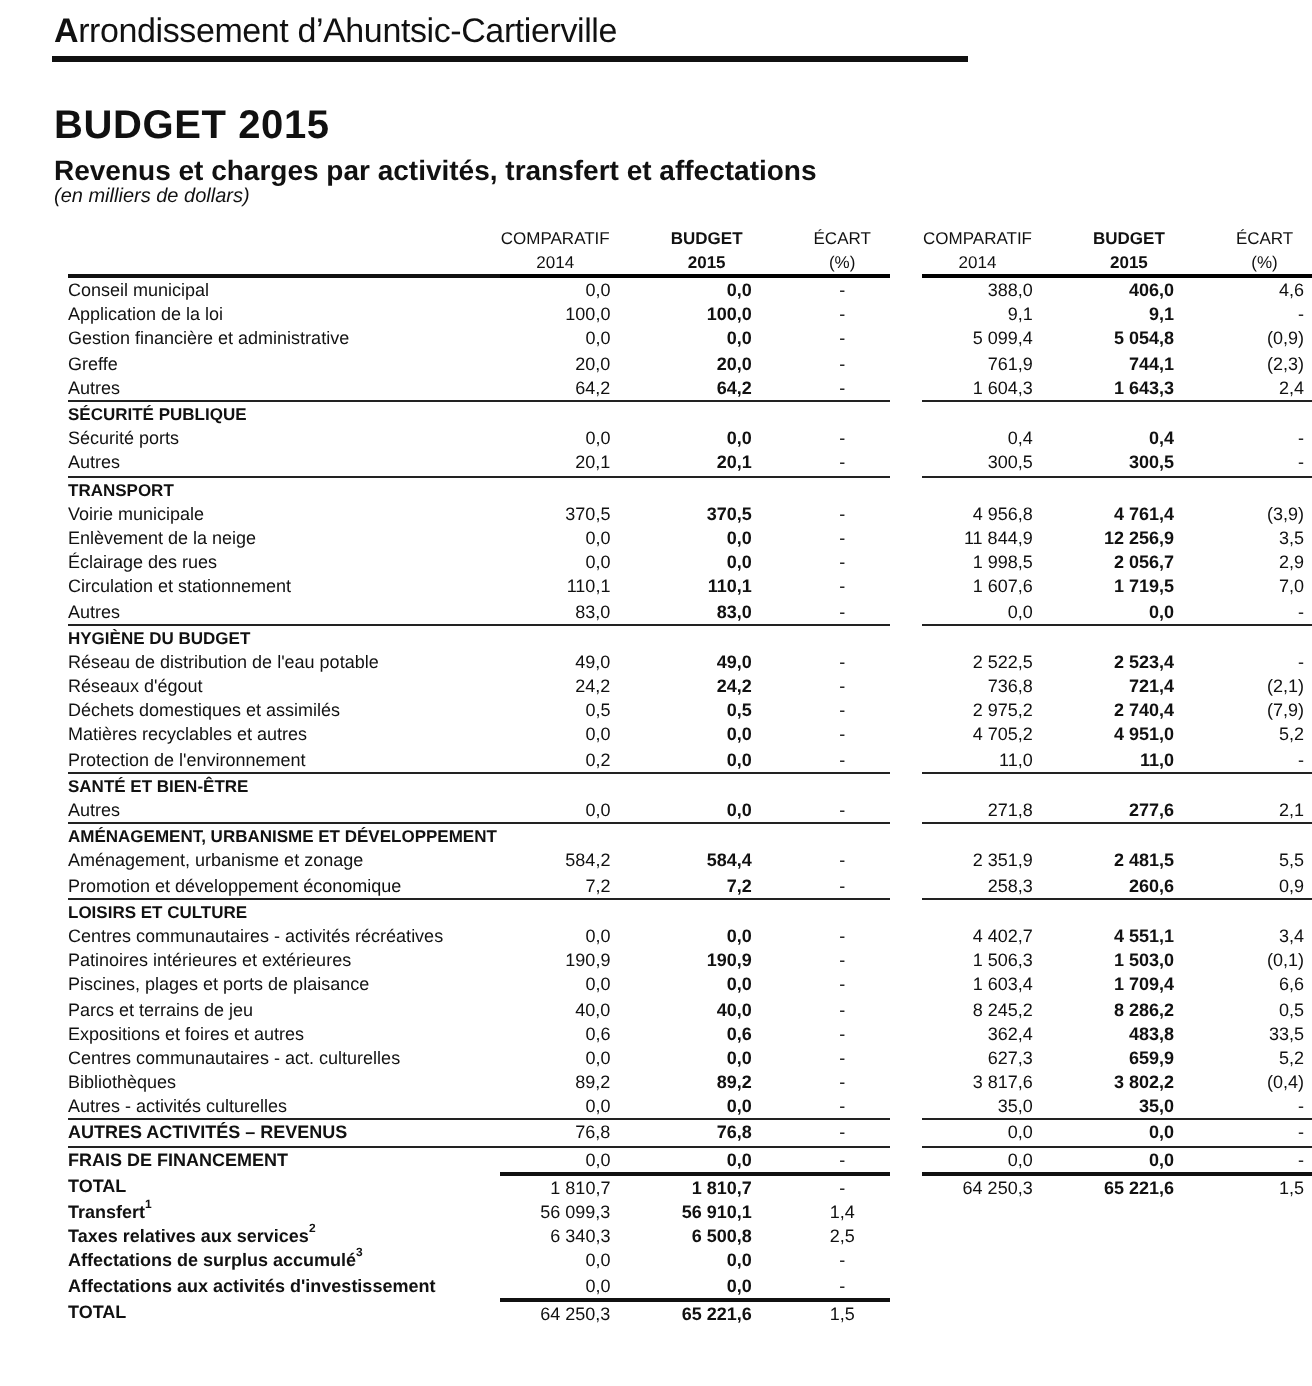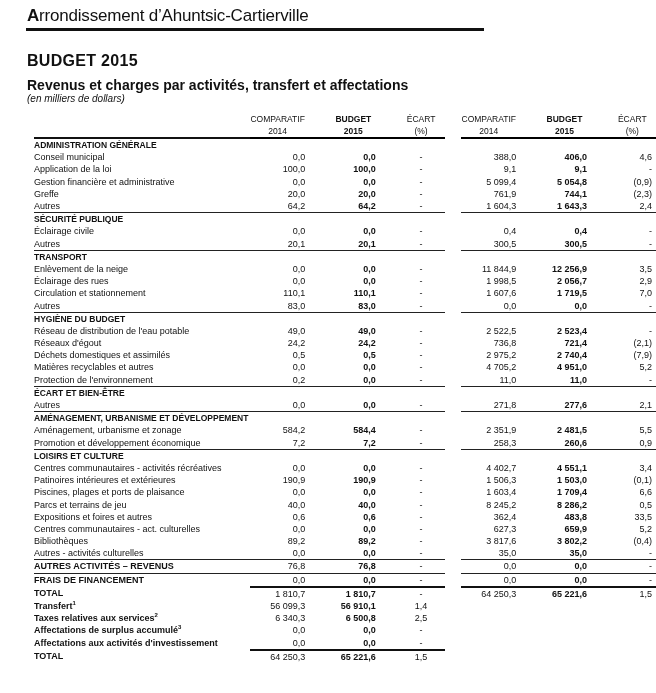--- a/index.html
+++ b/index.html
@@ -1,21 +1,21 @@
 <!DOCTYPE html>
 <html><head>
 <meta charset="utf-8">
 <style>
   html, body { margin:0; padding:0; background:#fff; }
   body { width:656px; height:693px; overflow:hidden; font-family:"Liberation Sans", sans-serif; color:#111; position:relative; }
   .header { position:absolute; left:27px; top:6px; width:460px; }
   .district { font-size:17px; letter-spacing:-0.2px; }
   .district b { font-weight:bold; }
   .hr-main { position:absolute; left:26px; top:28px; width:458px; height:3px; background:#111; }
-  .budget-title { position:absolute; left:27px; top:52px; font-weight:bold; font-size:16px; letter-spacing:0.3px; }
+  .budget-title { position:absolute; left:27px; top:52px; font-weight:bold; font-size:20px; letter-spacing:0.3px; }
   .subtitle { position:absolute; left:27px; top:77px; font-weight:bold; font-size:14px; }
   .unit { position:absolute; left:27px; top:93px; font-style:italic; font-size:10px; }
 
   table.budget { position:absolute; left:34px; top:113px; border-collapse:collapse; font-size:9px; }
   table.budget td, table.budget th { padding:0; height:12.2px; line-height:12px; white-space:nowrap; }
   .c-label { width:218px; text-align:left; }
   .c-num { width:56px; text-align:right; }
   .c-gap { width:16px; }
   .c-gap2 { width:36px; }
   .c-ecart { width:42px; text-align:right; padding-right:4px !important; }
@@ -54,34 +54,20 @@
       <th class="c-ecart" style="text-align:center"><span>ÉCART</span><br><span>(%)</span></th>
       <th class="c-gap2 blank"></th>
       <th class="c-num"><span>COMPARATIF</span><br><span>2014</span></th>
       <th class="c-gap"></th>
       <th class="c-num b"><span>BUDGET</span><br><span>2015</span></th>
       <th class="c-gap"></th>
       <th class="c-ecart" style="text-align:center"><span>ÉCART</span><br><span>(%)</span></th>
     </tr>
   </thead>
   <tbody id="tbody">
-      <tr class="section">
-        <td class="c-label lbl-cell"><span>ADMINISTRATION GÉNÉRALE</span></td>
-        <td class="c-num"></td>
-        <td class="c-num"></td>
-        <td class="c-num"></td>
-        <td class="c-num"></td>
-        <td class="c-num"></td>
-        <td class="c-gap2"></td>
-        <td class="c-num"></td>
-        <td class="c-num"></td>
-        <td class="c-num"></td>
-        <td class="c-num"></td>
-        <td class="c-num"></td>
-      </tr>
       <tr>
         <td class="c-label lbl-cell"><span>Conseil municipal</span></td>
         <td class="c-num rev-cell">0,0</td>
         <td class="c-gap rev-cell"></td>
         <td class="c-num b rev-cell">0,0</td>
         <td class="c-gap rev-cell"></td>
         <td class="c-ecart rev rev-cell">-</td>
         <td class="c-gap2"></td>
         <td class="c-num chg-cell">388,0</td>
         <td class="c-gap chg-cell"></td>
@@ -153,21 +139,21 @@
         <td class="c-num"></td>
         <td class="c-num"></td>
         <td class="c-gap2"></td>
         <td class="c-num"></td>
         <td class="c-num"></td>
         <td class="c-num"></td>
         <td class="c-num"></td>
         <td class="c-num"></td>
       </tr>
       <tr>
-        <td class="c-label lbl-cell"><span>Éclairage civile</span></td>
+        <td class="c-label lbl-cell"><span>Sécurité ports</span></td>
         <td class="c-num rev-cell">0,0</td>
         <td class="c-gap rev-cell"></td>
         <td class="c-num b rev-cell">0,0</td>
         <td class="c-gap rev-cell"></td>
         <td class="c-ecart rev rev-cell">-</td>
         <td class="c-gap2"></td>
         <td class="c-num chg-cell">0,4</td>
         <td class="c-gap chg-cell"></td>
         <td class="c-num b chg-cell">0,4</td>
         <td class="c-gap chg-cell"></td>
@@ -195,20 +181,34 @@
         <td class="c-num"></td>
         <td class="c-num"></td>
         <td class="c-gap2"></td>
         <td class="c-num"></td>
         <td class="c-num"></td>
         <td class="c-num"></td>
         <td class="c-num"></td>
         <td class="c-num"></td>
       </tr>
       <tr>
+        <td class="c-label lbl-cell"><span>Voirie municipale</span></td>
+        <td class="c-num rev-cell">370,5</td>
+        <td class="c-gap rev-cell"></td>
+        <td class="c-num b rev-cell">370,5</td>
+        <td class="c-gap rev-cell"></td>
+        <td class="c-ecart rev rev-cell">-</td>
+        <td class="c-gap2"></td>
+        <td class="c-num chg-cell">4 956,8</td>
+        <td class="c-gap chg-cell"></td>
+        <td class="c-num b chg-cell">4 761,4</td>
+        <td class="c-gap chg-cell"></td>
+        <td class="c-ecart chg-cell">(3,9)</td>
+      </tr>
+      <tr>
         <td class="c-label lbl-cell"><span>Enlèvement de la neige</span></td>
         <td class="c-num rev-cell">0,0</td>
         <td class="c-gap rev-cell"></td>
         <td class="c-num b rev-cell">0,0</td>
         <td class="c-gap rev-cell"></td>
         <td class="c-ecart rev rev-cell">-</td>
         <td class="c-gap2"></td>
         <td class="c-num chg-cell">11 844,9</td>
         <td class="c-gap chg-cell"></td>
         <td class="c-num b chg-cell">12 256,9</td>
@@ -335,21 +335,21 @@
         <td class="c-gap rev-cell"></td>
         <td class="c-ecart rev rev-cell">-</td>
         <td class="c-gap2"></td>
         <td class="c-num chg-cell">11,0</td>
         <td class="c-gap chg-cell"></td>
         <td class="c-num b chg-cell">11,0</td>
         <td class="c-gap chg-cell"></td>
         <td class="c-ecart chg-cell">-</td>
       </tr>
       <tr class="section">
-        <td class="c-label lbl-cell"><span>ÉCART ET BIEN-ÊTRE</span></td>
+        <td class="c-label lbl-cell"><span>SANTÉ ET BIEN-ÊTRE</span></td>
         <td class="c-num"></td>
         <td class="c-num"></td>
         <td class="c-num"></td>
         <td class="c-num"></td>
         <td class="c-num"></td>
         <td class="c-gap2"></td>
         <td class="c-num"></td>
         <td class="c-num"></td>
         <td class="c-num"></td>
         <td class="c-num"></td>

